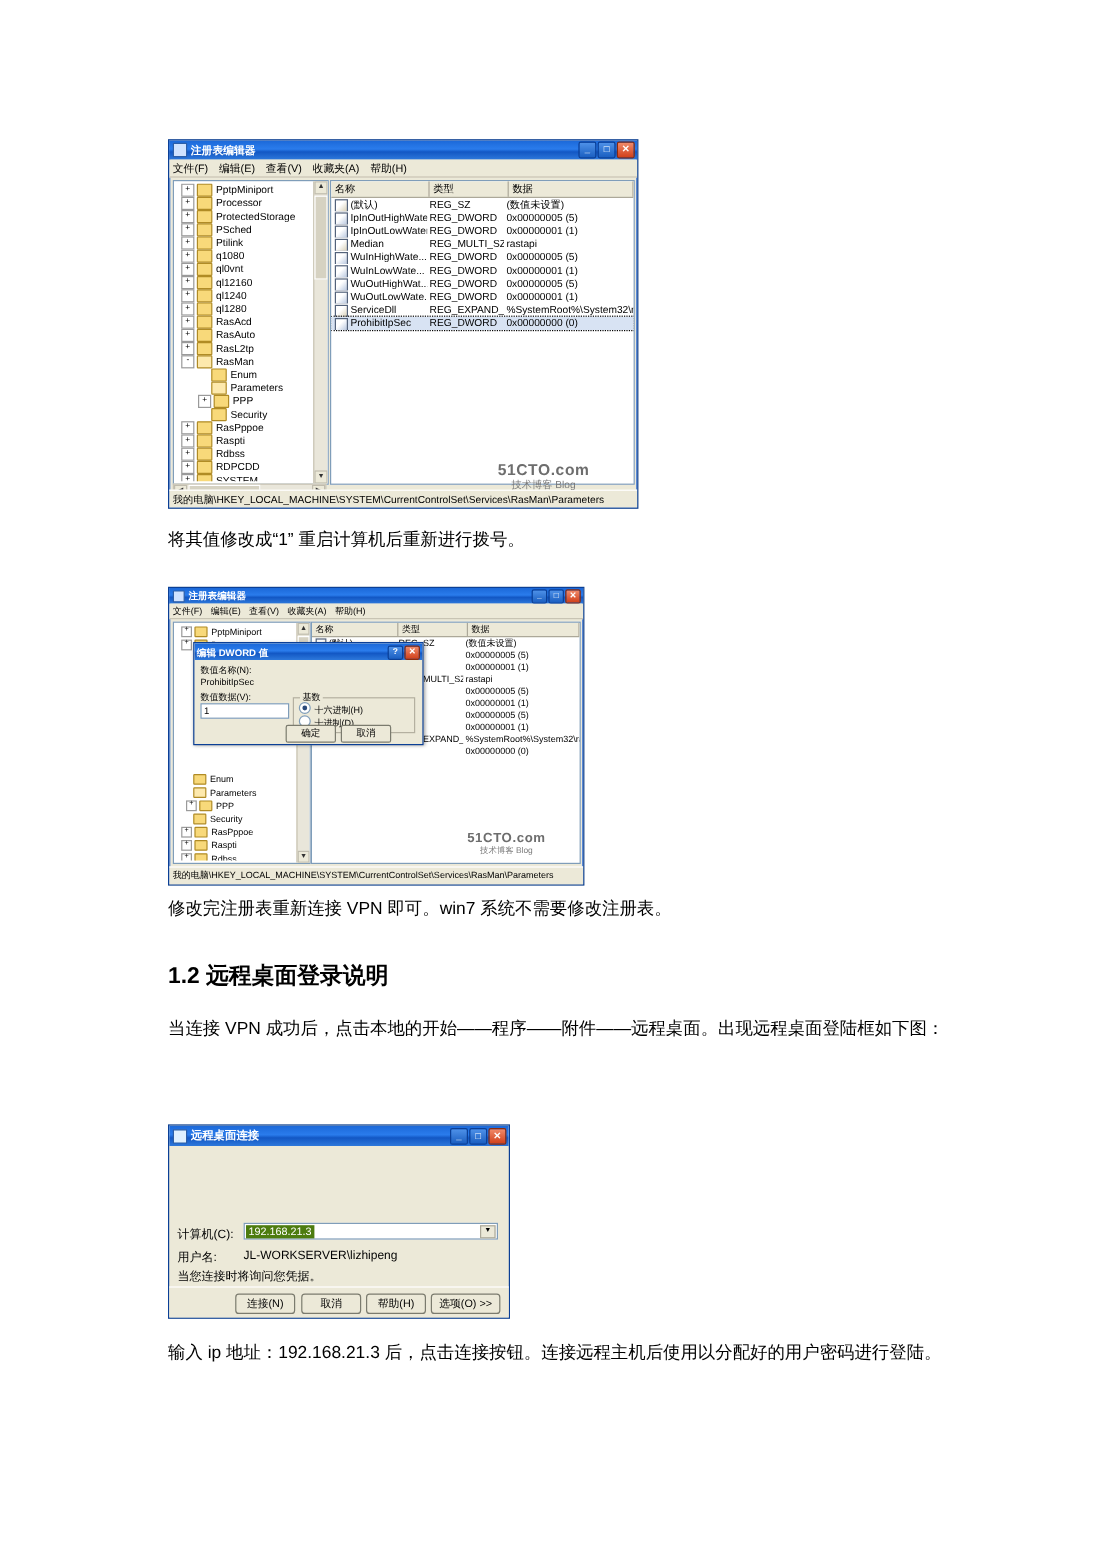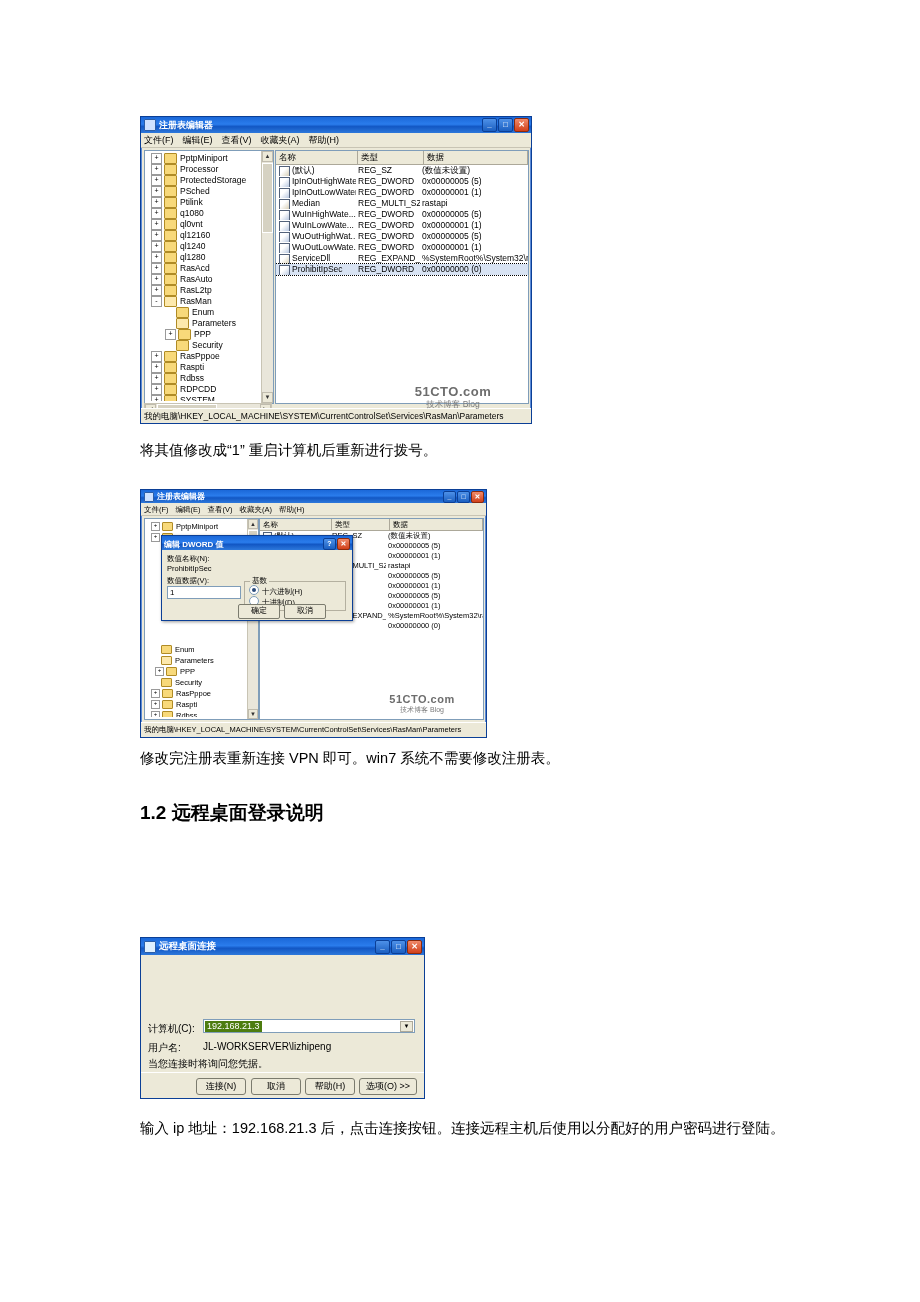--- a/index.html
+++ b/index.html
@@ -808,20 +808,21 @@
     <div class="watermark" style="left:228px; top:203px; width:106px;">
       <div class="big" style="font-size:11px;">51CTO.com</div>
       <div class="small" style="font-size:7px;">技术博客   Blog</div>
     </div>
   </div>
 
   <div class="para" style="left:140px; top:745px; width:700px;">修改完注册表重新连接 VPN 即可。win7 系统不需要修改注册表。</div>
 
   <div class="heading" style="left:140px; top:800px;">1.2 远程桌面登录说明</div>
 
+  <div class="para" style="left:140px; top:845px; width:700px;">当连接 VPN 成功后，点击本地的开始——程序——附件——远程桌面。出现远程桌面登陆框如下图：</div>
 
   <div class="rdp" style="left:140px; top:937px; width:283px; height:160px;">
     <div class="xp-title" style="height:17px; font-size:9.5px;">
       <span class="ico" style="background:#dff0ff;"></span>
       <span class="t">远程桌面连接</span>
       <span class="xp-btns">
         <span>_</span>
         <span>□</span>
         <span class="close">✕</span>
       </span>

